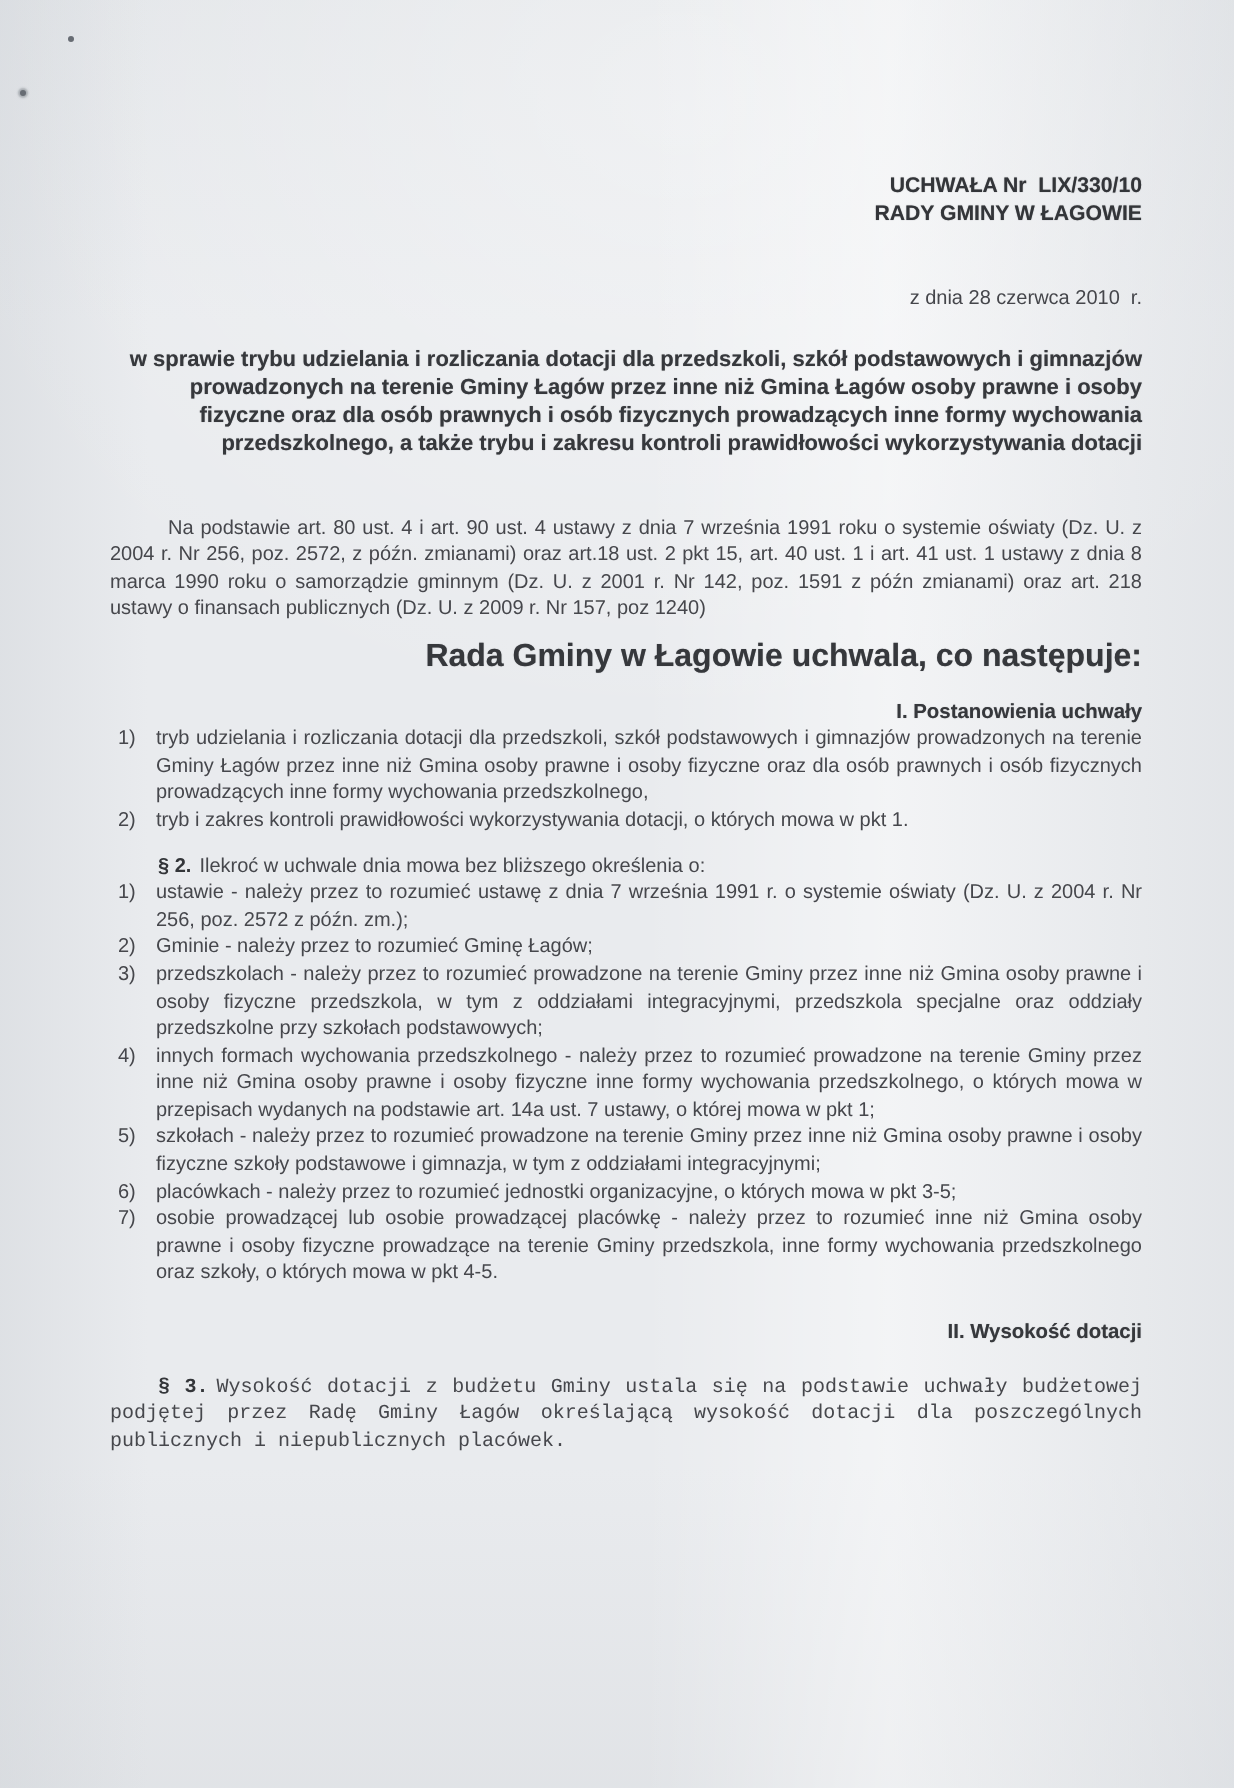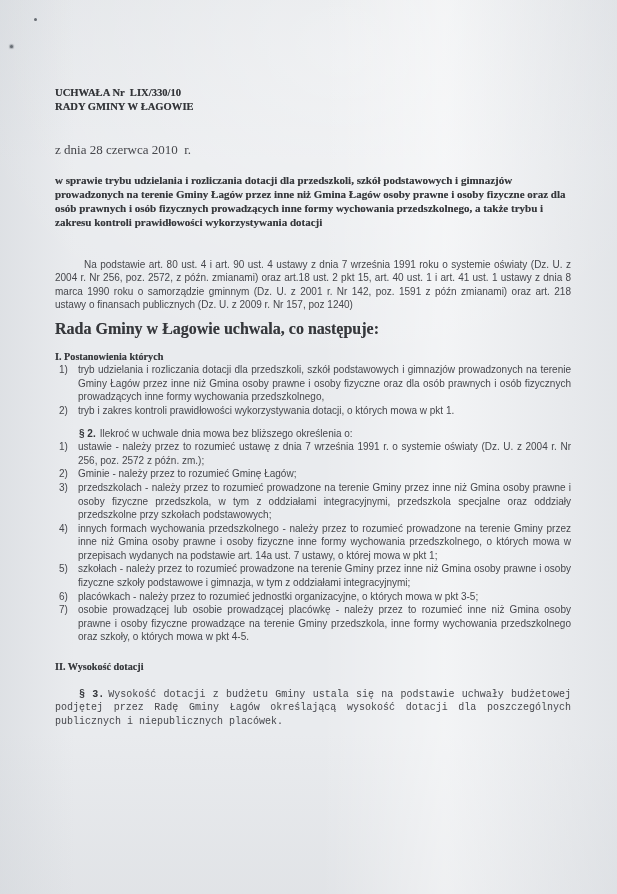--- a/index.html
+++ b/index.html
@@ -11,25 +11,25 @@
   .paper{
     position:relative;width:617px;height:894px;overflow:hidden;
     background-color:#e9ebee;
     background-image:
       linear-gradient(90deg, rgba(205,209,214,0.40), rgba(255,255,255,0) 12%, rgba(255,255,255,0) 52%, rgba(255,255,255,0.45) 72%, rgba(219,222,226,0.45) 100%),
       radial-gradient(ellipse 90% 50% at 55% 6%, rgba(255,255,255,0.40), rgba(255,255,255,0) 70%),
       linear-gradient(180deg, rgba(210,214,218,0.28), rgba(255,255,255,0) 18%, rgba(255,255,255,0) 82%, rgba(212,215,219,0.38) 100%);
     color:#3d3e43;
   }
   .content{position:absolute;left:55px;right:46px;top:0;font-size:10px;line-height:13.6px;}
-  .center{text-align:left;font-family:Liberation Serif, serif;}
+  .center{text-align:right;}
   .pre{white-space:pre-wrap;}
   .title-block{padding-top:86px;font-weight:bold;font-size:10.6px;line-height:14px;color:#333539;
     text-shadow:0 0 0.5px rgba(51,53,57,0.55);}
-  .date{margin-top:29px;font-size:13px;color:#45464b;}
+  .date{margin-top:29px;font-size:10px;color:#45464b;}
   .subject{margin-top:16px;font-weight:bold;font-size:11px;line-height:14px;color:#36383c;
     text-shadow:0 0 0.4px rgba(51,53,57,0.5);}
   .basis{margin-top:29px;text-align:justify;text-indent:29px;color:#46474c;}
   .enact{margin-top:5px;font-weight:bold;font-size:16px;color:#36383c;text-shadow:0 0 0.4px rgba(51,53,57,0.5);}
   .h-sec{font-weight:bold;font-size:10.2px;color:#36383c;text-shadow:0 0 0.4px rgba(51,53,57,0.5);}
   .h1{margin-top:14px;}
   .h2{margin-top:16px;}
   .par{margin:0;text-align:justify;text-indent:24px;color:#46474c;}
   .par1{margin-top:15px;}
   .par2{margin-top:9px;}
@@ -58,21 +58,21 @@
     </div>
 
     <div class="date center pre">z dnia 28 czerwca 2010  r.</div>
 
     <div class="subject center">w sprawie trybu udzielania i rozliczania dotacji dla przedszkoli, szkół podstawowych i gimnazjów prowadzonych na terenie Gminy Łagów  przez inne niż Gmina Łagów osoby prawne i osoby fizyczne oraz dla osób prawnych i osób fizycznych prowadzących inne formy wychowania przedszkolnego, a także trybu i zakresu kontroli prawidłowości wykorzystywania dotacji</div>
 
     <p class="basis">Na podstawie art. 80 ust. 4 i art. 90 ust. 4 ustawy z dnia 7 września 1991 roku o systemie oświaty (Dz. U. z 2004 r. Nr 256, poz. 2572, z późn. zmianami) oraz art.18 ust. 2 pkt 15, art. 40 ust. 1 i art. 41 ust. 1 ustawy z dnia 8 marca 1990 roku o samorządzie gminnym (Dz. U. z 2001 r. Nr 142, poz. 1591 z późn zmianami) oraz art. 218 ustawy o finansach publicznych (Dz. U. z 2009 r. Nr 157, poz 1240)</p>
 
     <div class="enact center">Rada Gminy w Łagowie uchwala, co następuje:</div>
 
-    <div class="h-sec h1 center">I. Postanowienia których</div>
+    <div class="h-sec h1 center">I. Postanowienia uchwały</div>
 
 
     <div class="list">
       <div class="item">
         <span class="num">1)</span>
         <div class="itxt">tryb udzielania i rozliczania dotacji dla przedszkoli, szkół podstawowych i gimnazjów prowadzonych na terenie Gminy Łagów przez inne niż Gmina osoby prawne i osoby fizyczne oraz dla osób prawnych i osób fizycznych prowadzących inne formy wychowania przedszkolnego,</div>
       </div>
       <div class="item">
         <span class="num">2)</span>
         <div class="itxt">tryb i zakres kontroli prawidłowości wykorzystywania dotacji, o których mowa w pkt 1.</div>

